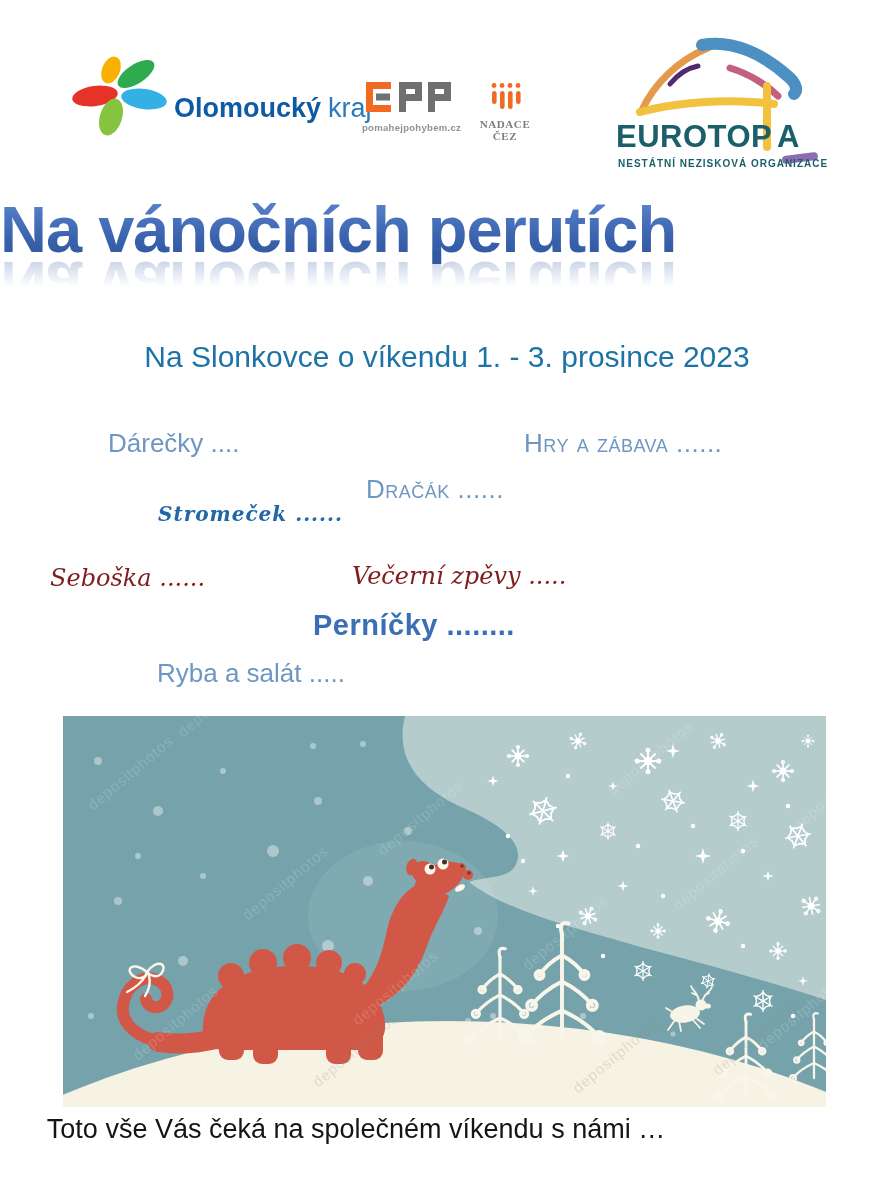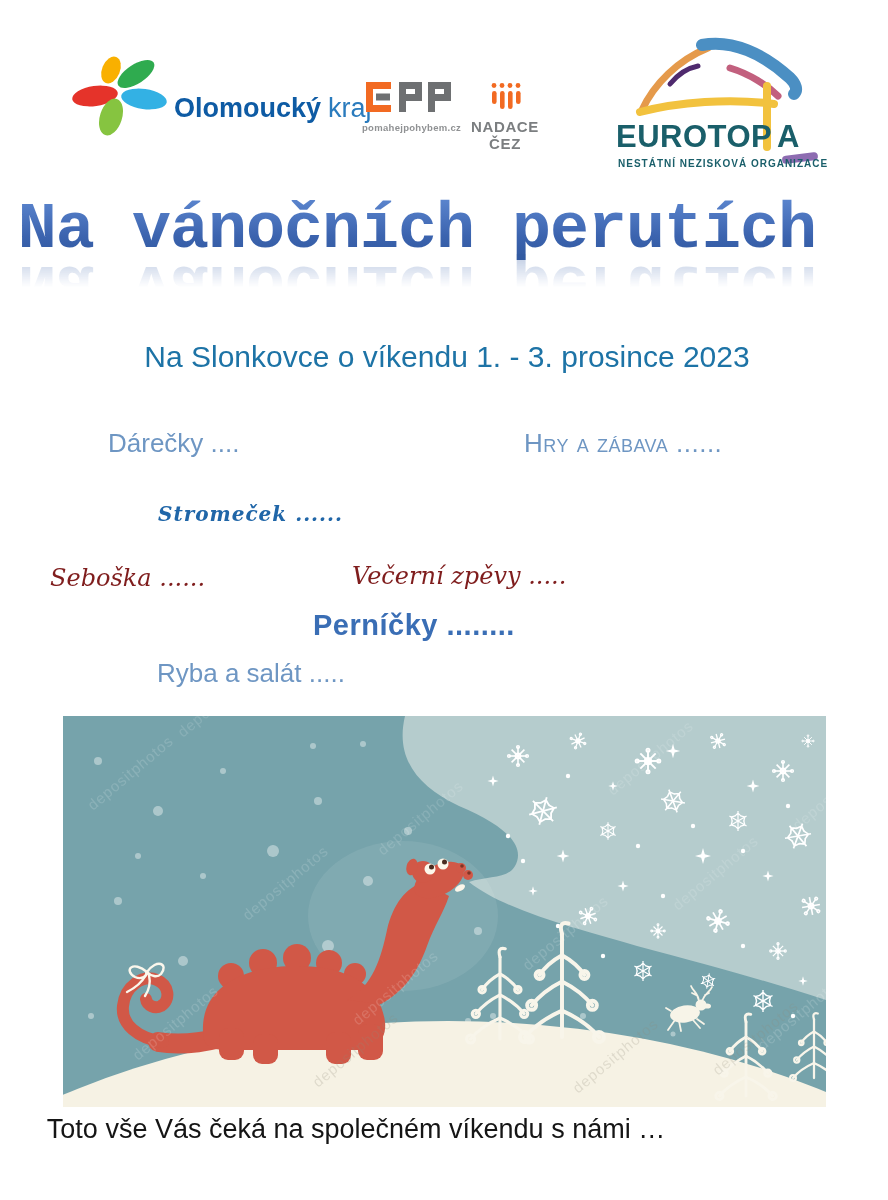--- a/index.html
+++ b/index.html
@@ -9,26 +9,26 @@
   
   .olk{position:absolute;left:70px;top:48px;display:flex;align-items:flex-end;}
   .olk-text{font-size:27px;margin-left:4px;margin-bottom:14px;white-space:nowrap;}
   .olk-bold{font-weight:bold;color:#0e5ba4;}
   .olk-reg{color:#2a7bbd;margin-left:7px;}
 
   .epp{position:absolute;left:362px;top:80px;width:96px;text-align:center;}
   .epp-cap{font-size:9.5px;font-weight:bold;color:#8f9193;letter-spacing:.3px;margin-top:3px;}
 
   .cez{position:absolute;left:468px;top:82px;width:74px;text-align:center;}
-  .cez-cap{font-size:15px;font-weight:bold;color:#7b7e80;letter-spacing:.6px;margin-top:4px;}
+  .cez-cap{font-size:11px;font-weight:bold;color:#7b7e80;letter-spacing:.6px;margin-top:4px;font-family:Liberation Serif, serif;}
 
   .eu{position:absolute;left:612px;top:28px;}
 
   
-  .title-wrap{position:absolute;left:0;top:196px;width:816px;text-align:right;line-height:1.05;font-family:Liberation Mono, monospace;}
+  .title-wrap{position:absolute;left:0;top:196px;width:816px;text-align:left;line-height:1.05;}
   .title-main,.title-refl{
     font-size:65px;font-weight:bold;letter-spacing:-1px;white-space:nowrap;
     color:#3e68b2;
     background:linear-gradient(180deg,#5a84cd 5%,#3b63ae 60%,#2f579d 100%);
     -webkit-background-clip:text;background-clip:text;}
   @supports ((-webkit-background-clip:text) or (background-clip:text)){
     .title-main,.title-refl{color:transparent;}
   }
   .title-refl{transform:scaleY(-1);margin-top:-14px;opacity:.55;
     -webkit-mask-image:linear-gradient(to bottom,transparent 45%,rgba(0,0,0,.65) 100%);
@@ -143,20 +143,21 @@
 
   <div class="title-wrap">
     <div class="title-main">Na vánočních perutích</div>
     <div class="title-refl" aria-hidden="true">Na vánočních perutích</div>
   </div>
 
   <div class="subtitle">Na Slonkovce o víkendu 1. - 3. prosince 2023</div>
 
   <div class="item f-light" id="it-darecky">Dárečky ....</div>
   <div class="item f-caps" id="it-hry">Hry a zábava ......</div>
+  <div class="item f-caps" id="it-dracak">Dračák ......</div>
   <div class="item f-script-bold" id="it-stromecek">Stromeček ......</div>
   <div class="item f-cursive" id="it-seboska">Seboška ......</div>
   <div class="item f-cursive" id="it-vecerni">Večerní zpěvy .....</div>
   <div class="item f-light" id="it-ryba">Ryba a salát .....</div>
   <div class="item f-heavy" id="it-pernicky">Perníčky ........</div>
 
   <div class="scene">
     <svg width="763" height="391" viewBox="0 0 763 391">
       <defs>
         <g id="sfA" stroke="#fff" stroke-width="1.6" fill="none">

